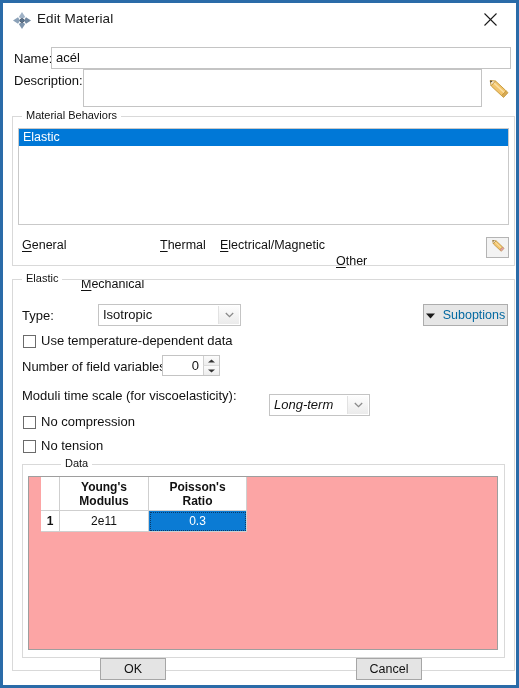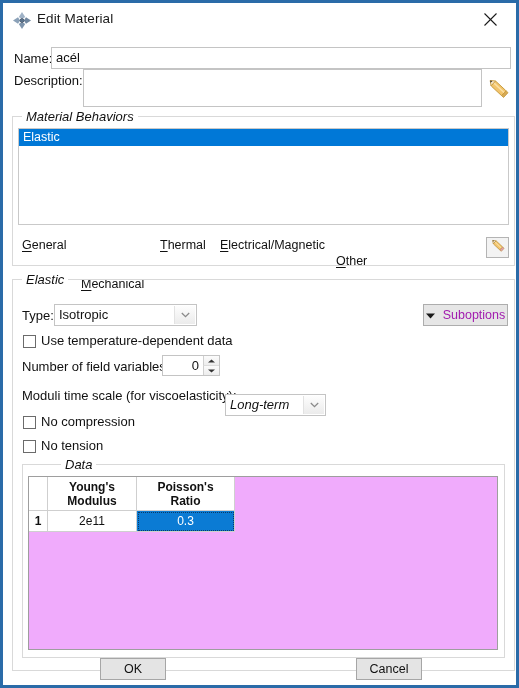--- a/index.html
+++ b/index.html
@@ -95,26 +95,25 @@
 
   
   .groupbox {
     position: absolute;
     box-sizing: border-box;
     border: 1px solid #d9d9d9;
     background: transparent;
   }
   .group-title {
     position: absolute;
-    font-size: 13px;
+    font-size: 11px;
     color: #111;
     background: #ffffff;
     padding: 0 4px;
     white-space: nowrap;
-    font-style: italic;
   }
 
   
   #behaviors-list {
     position: absolute;
     box-sizing: border-box;
     background: #ffffff;
     border: 1px solid #c9c9c9;
     overflow: hidden;
   }
@@ -162,20 +161,21 @@
     position: absolute;
     box-sizing: border-box;
     background: #ffffff;
     border: 1px solid #c4c4c4;
     font-size: 13px;
     color: #111;
     line-height: 20px;
     padding-left: 4px;
     white-space: nowrap;
     cursor: default;
+    margin-left: 44px;
   }
   .combo-arrow {
     position: absolute;
     right: 1px; top: 1px; bottom: 1px;
     width: 20px;
     background: linear-gradient(#fdfdfd, #ebebeb);
     border-left: 1px solid #e2e2e2;
     display: flex; align-items: center; justify-content: center;
   }
 
@@ -216,34 +216,35 @@
     display: flex; align-items: center; justify-content: center;
   }
   .spin-up { border-bottom: 1px solid #dcdcdc; }
 
   #suboptions-btn {
     position: absolute;
     box-sizing: border-box;
     background: #e6e6e6;
     border: 1px solid #adadad;
     font-size: 12.5px;
-    color: #a21caf;
+    color: #0369a1;
     display: flex; align-items: center; justify-content: center;
     gap: 8px;
     cursor: default;
     text-align: right;
   }
 
   
   #data-table {
     position: absolute;
     box-sizing: border-box;
-    background: #f0abfc;
+    background: #fca5a5;
     border: 1px solid #9e9e9e;
     overflow: hidden;
+    padding-left: 12px;
   }
   #tbl {
     border-collapse: collapse;
     table-layout: fixed;
   }
   #tbl th, #tbl td {
     border-right: 1px solid #cfcfcf;
     border-bottom: 1px solid #cfcfcf;
     font-size: 12px;
     color: #111;

